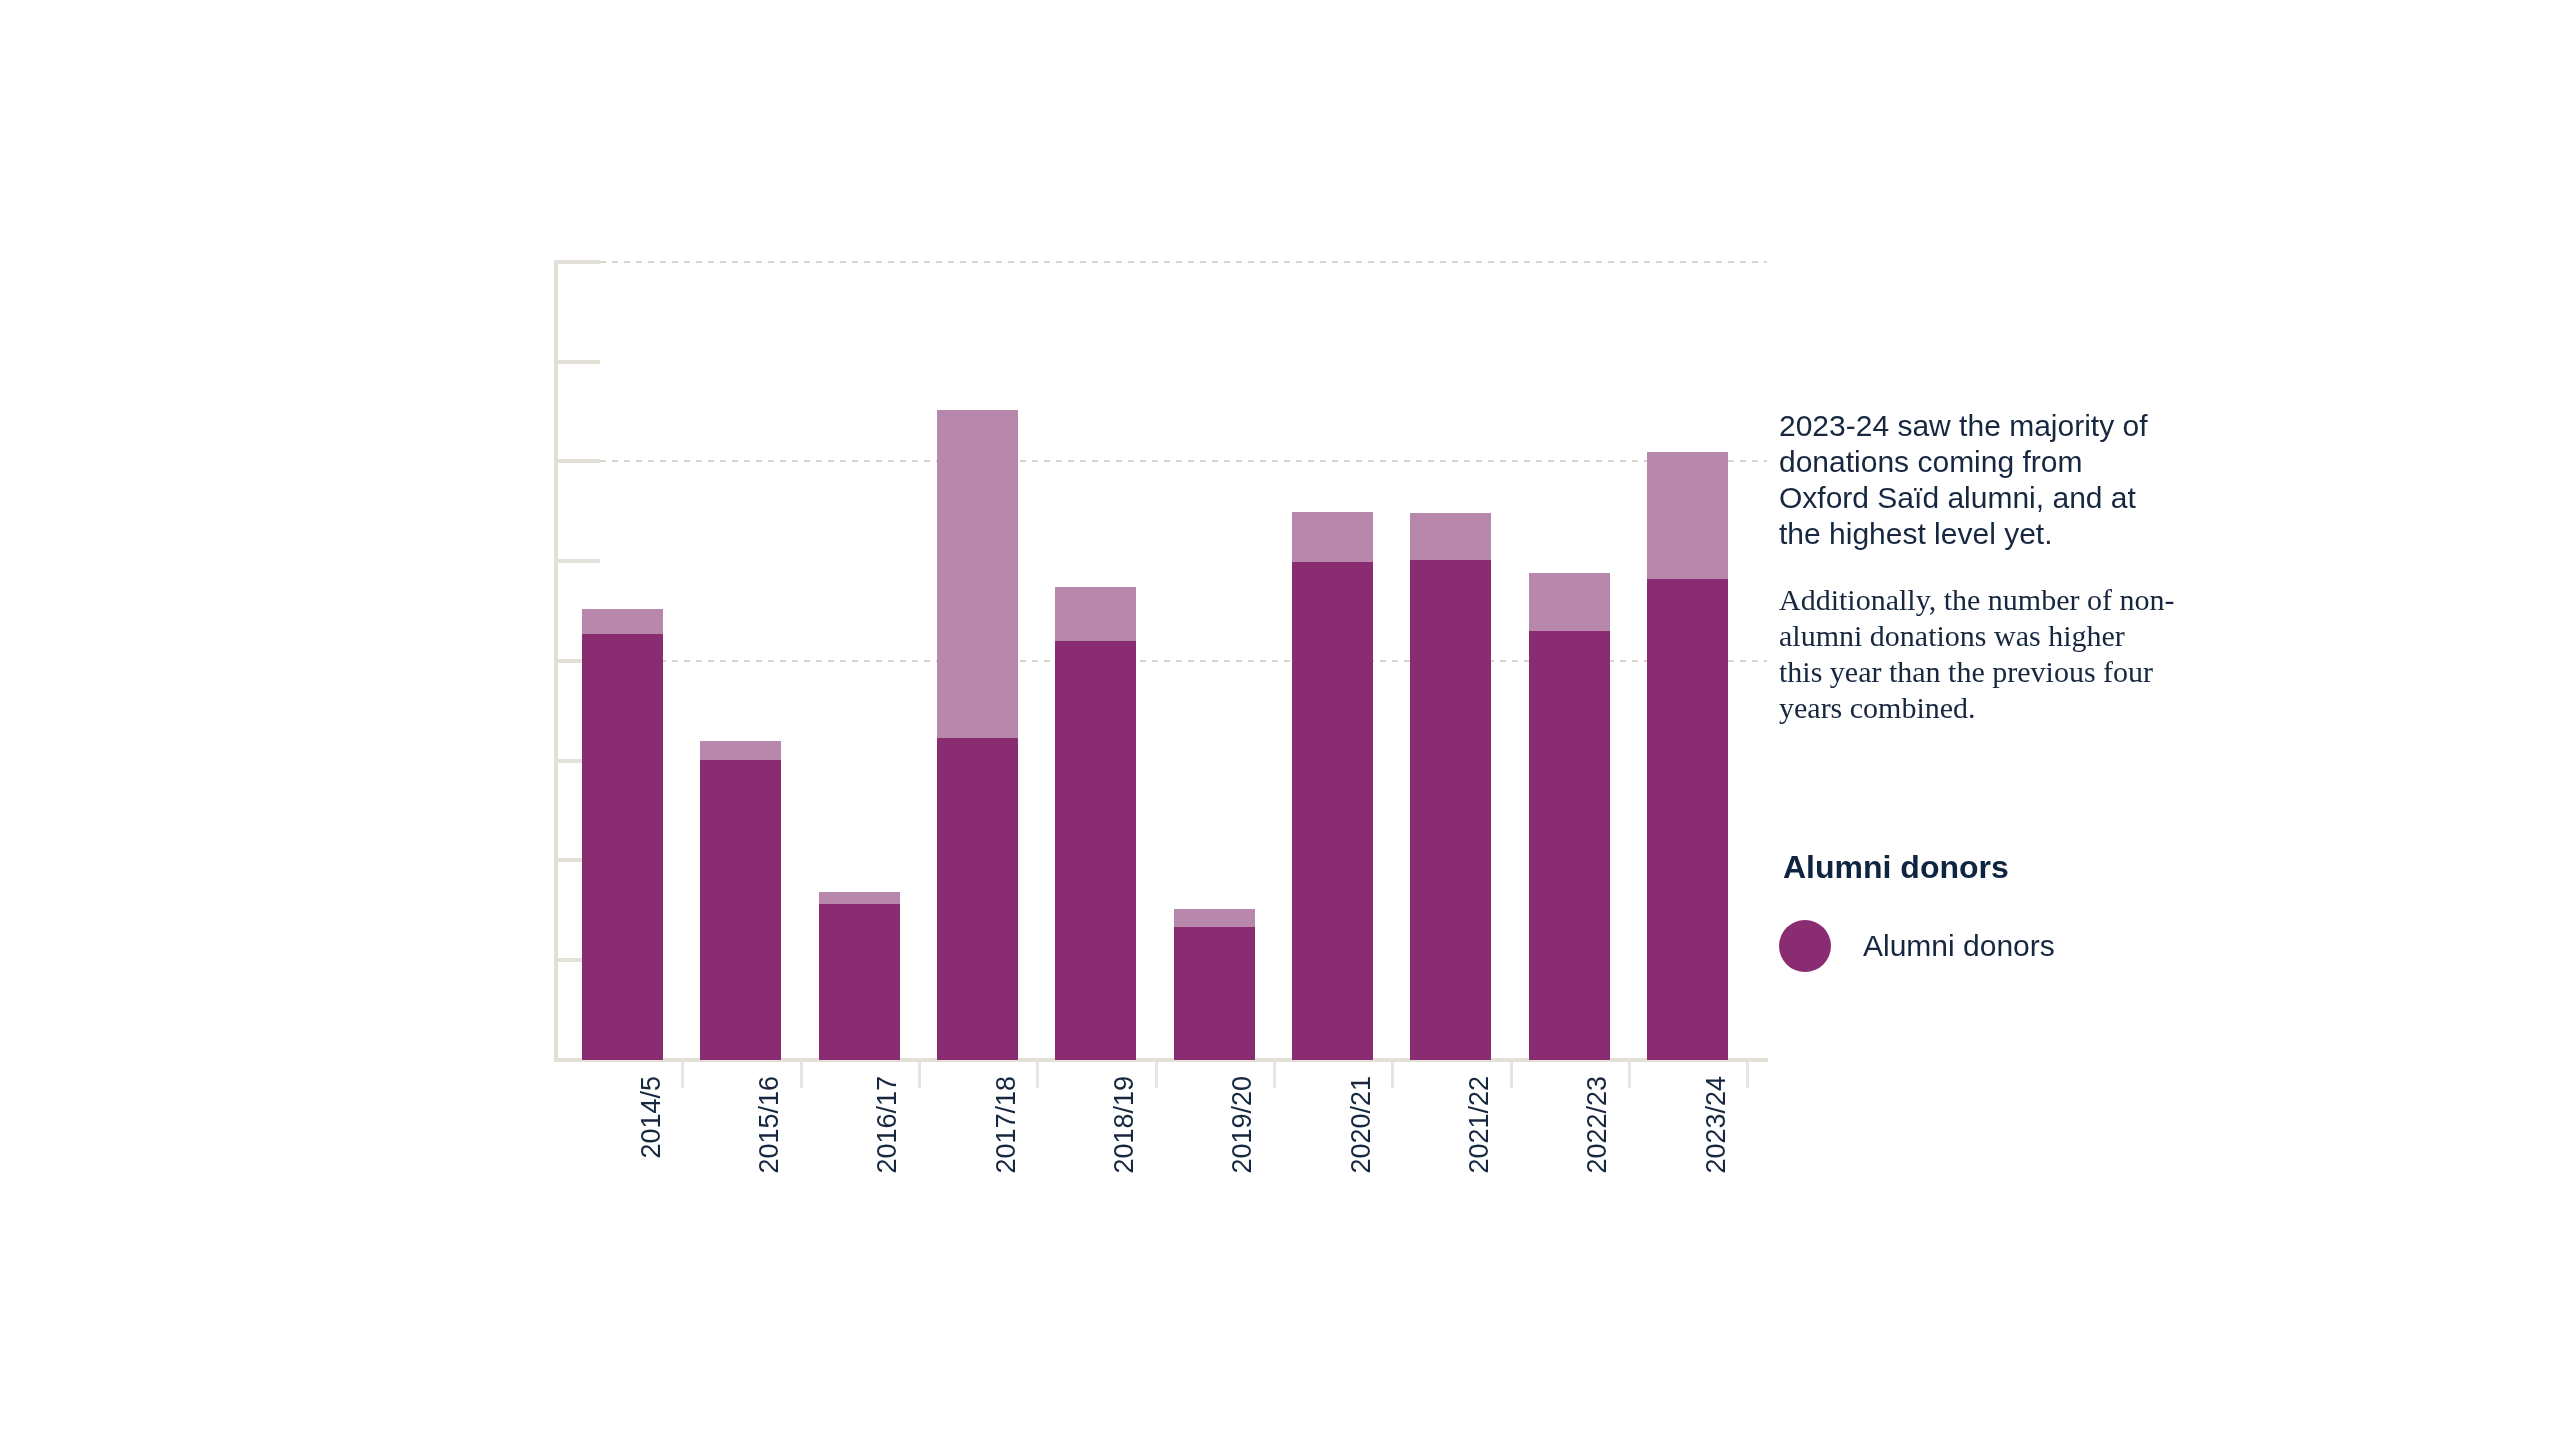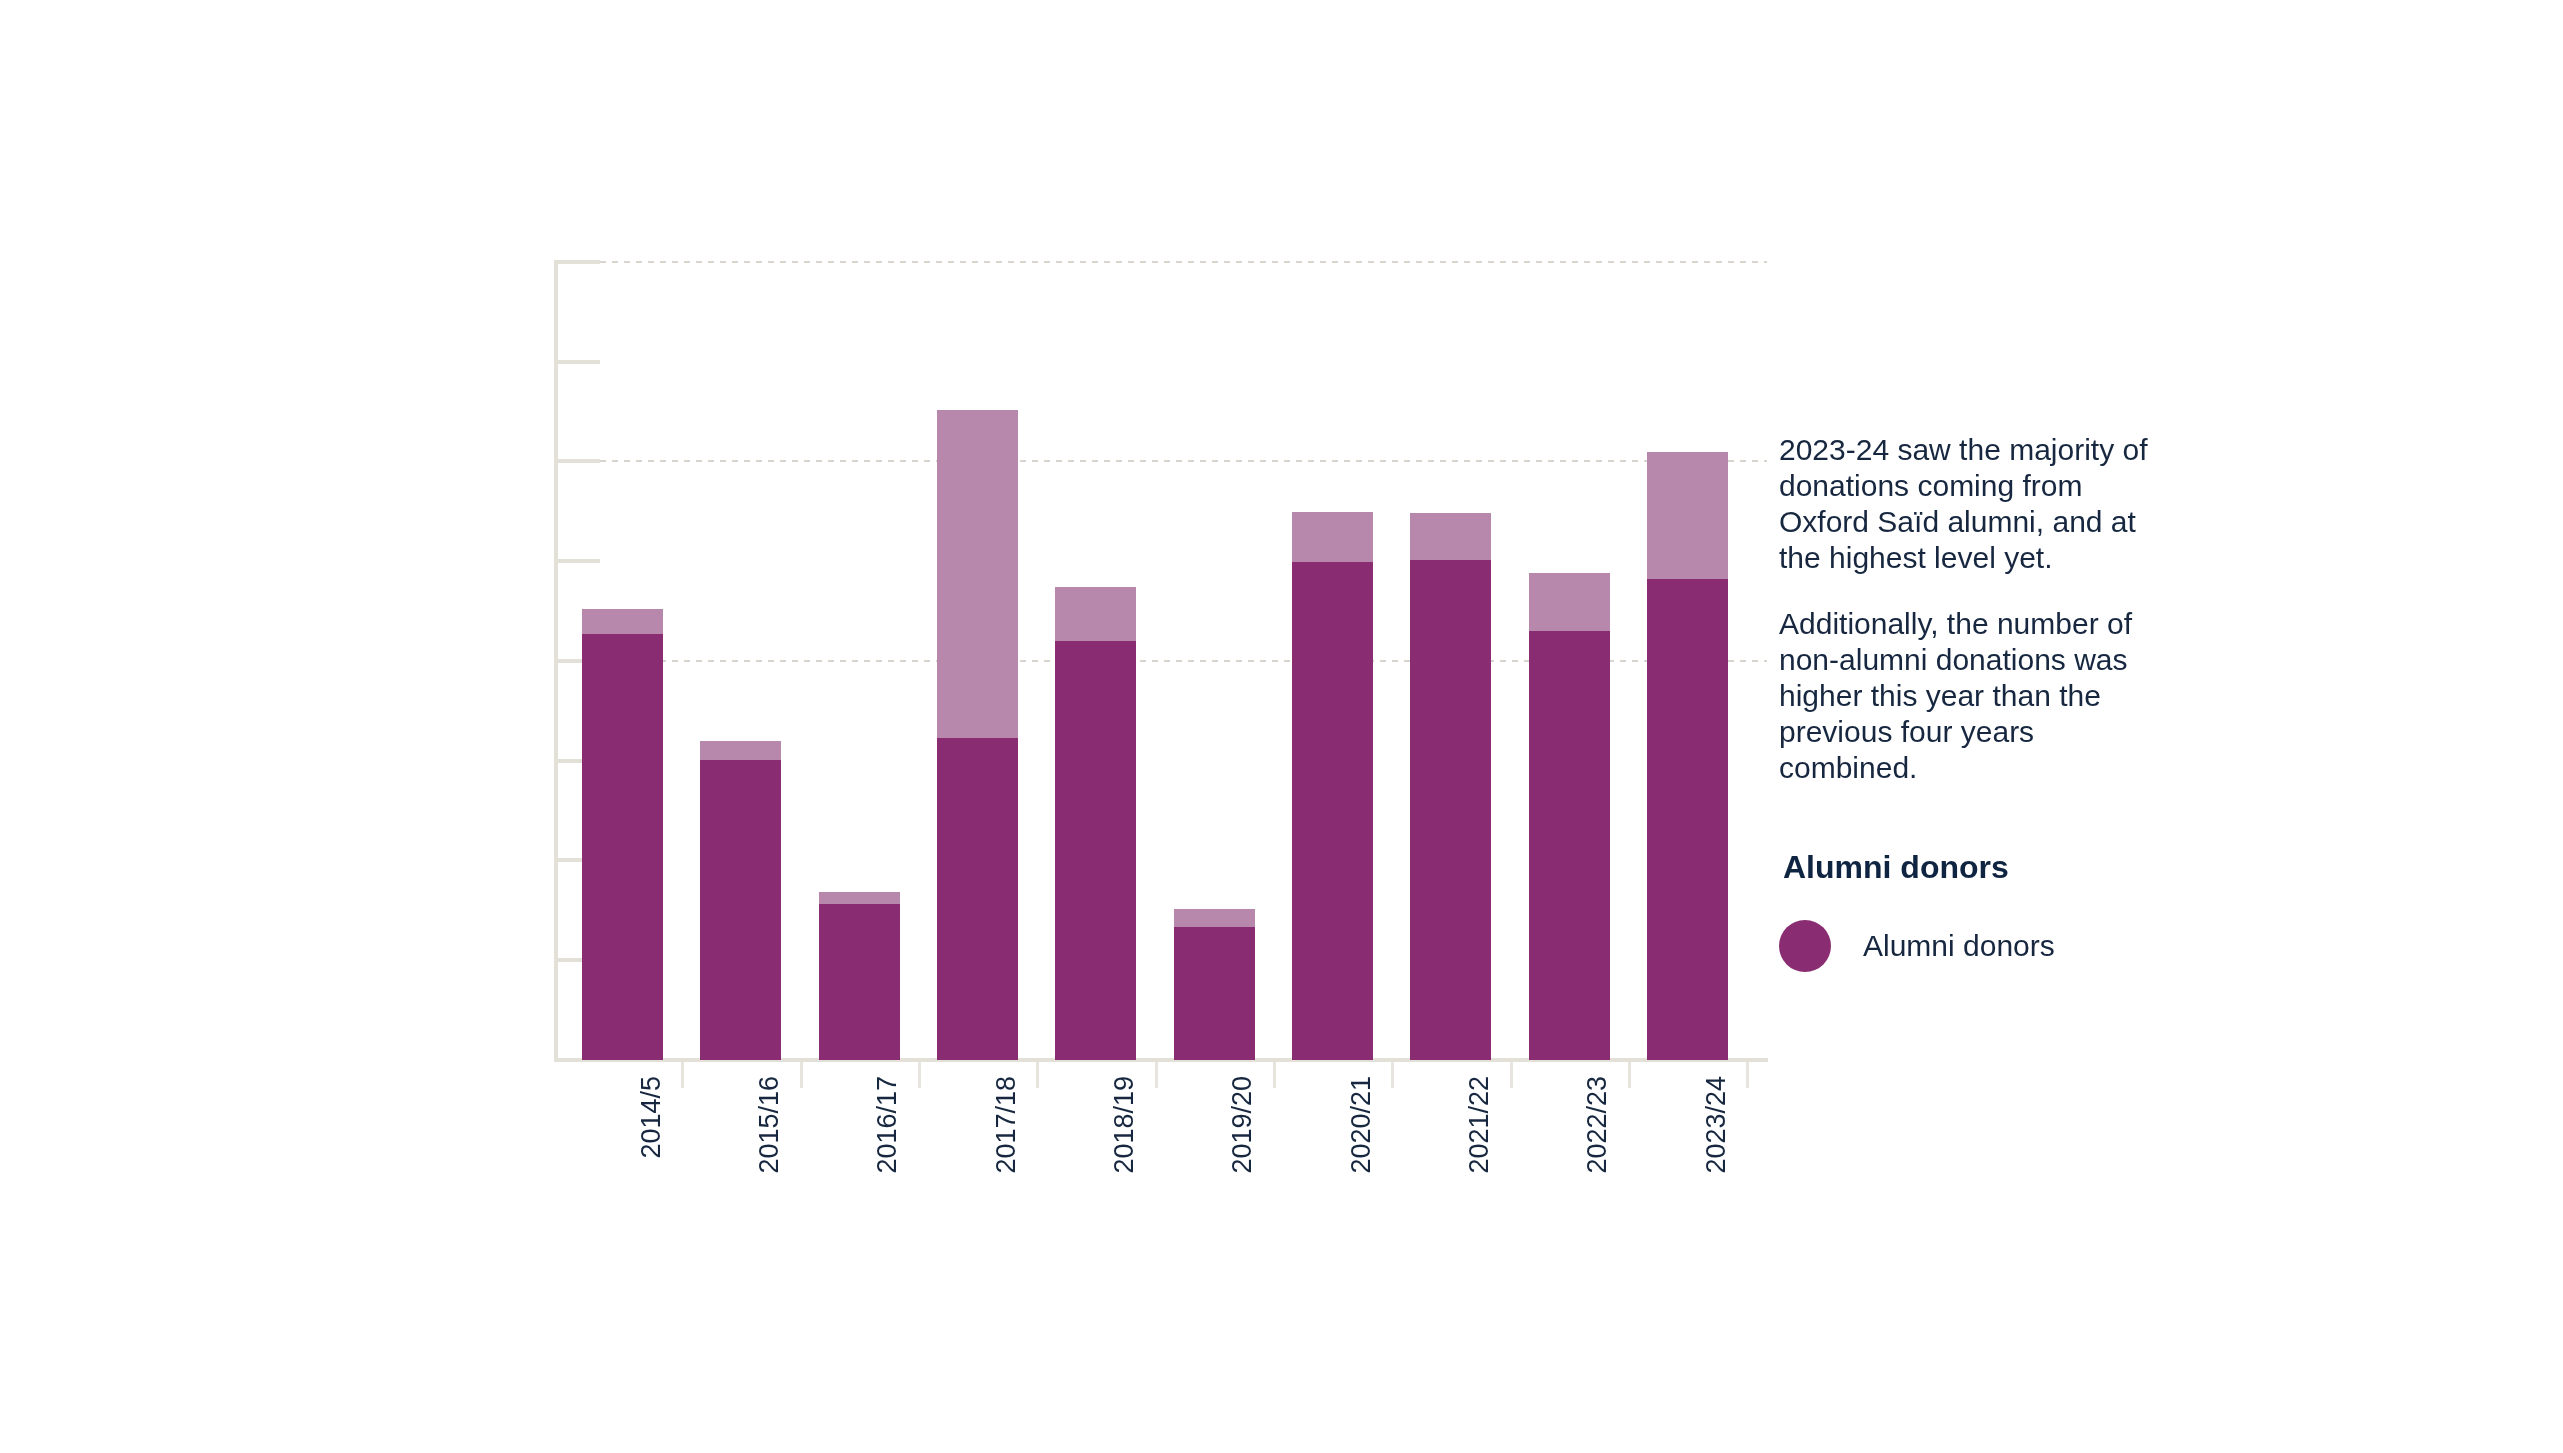--- a/index.html
+++ b/index.html
@@ -90,30 +90,30 @@
     color:#16273f;
     white-space:nowrap;
     transform-origin:left top;
     transform:rotate(-90deg) translateX(-100%);
     text-align:right;
   }
 
   
   .side-panel{
     position:absolute;
-    left:1779px;top:432px;
+    left:1779px;top:408px;
     width:396px;
   }
   .side-panel p{
     margin:0 0 30px 0;
     font-size:30px;
     line-height:36px;
     color:#16273f;
   }
-  .side-panel p:last-of-type{margin-bottom:0;}
+  .side-panel p:last-of-type{margin-bottom:0;font-family:Liberation Serif, serif;}
 
   .legend{
     position:absolute;
     left:1779px;top:848px;
     width:416px;
   }
   .legend-title{
     font-size:32px;
     font-weight:bold;
     color:#0f2440;

